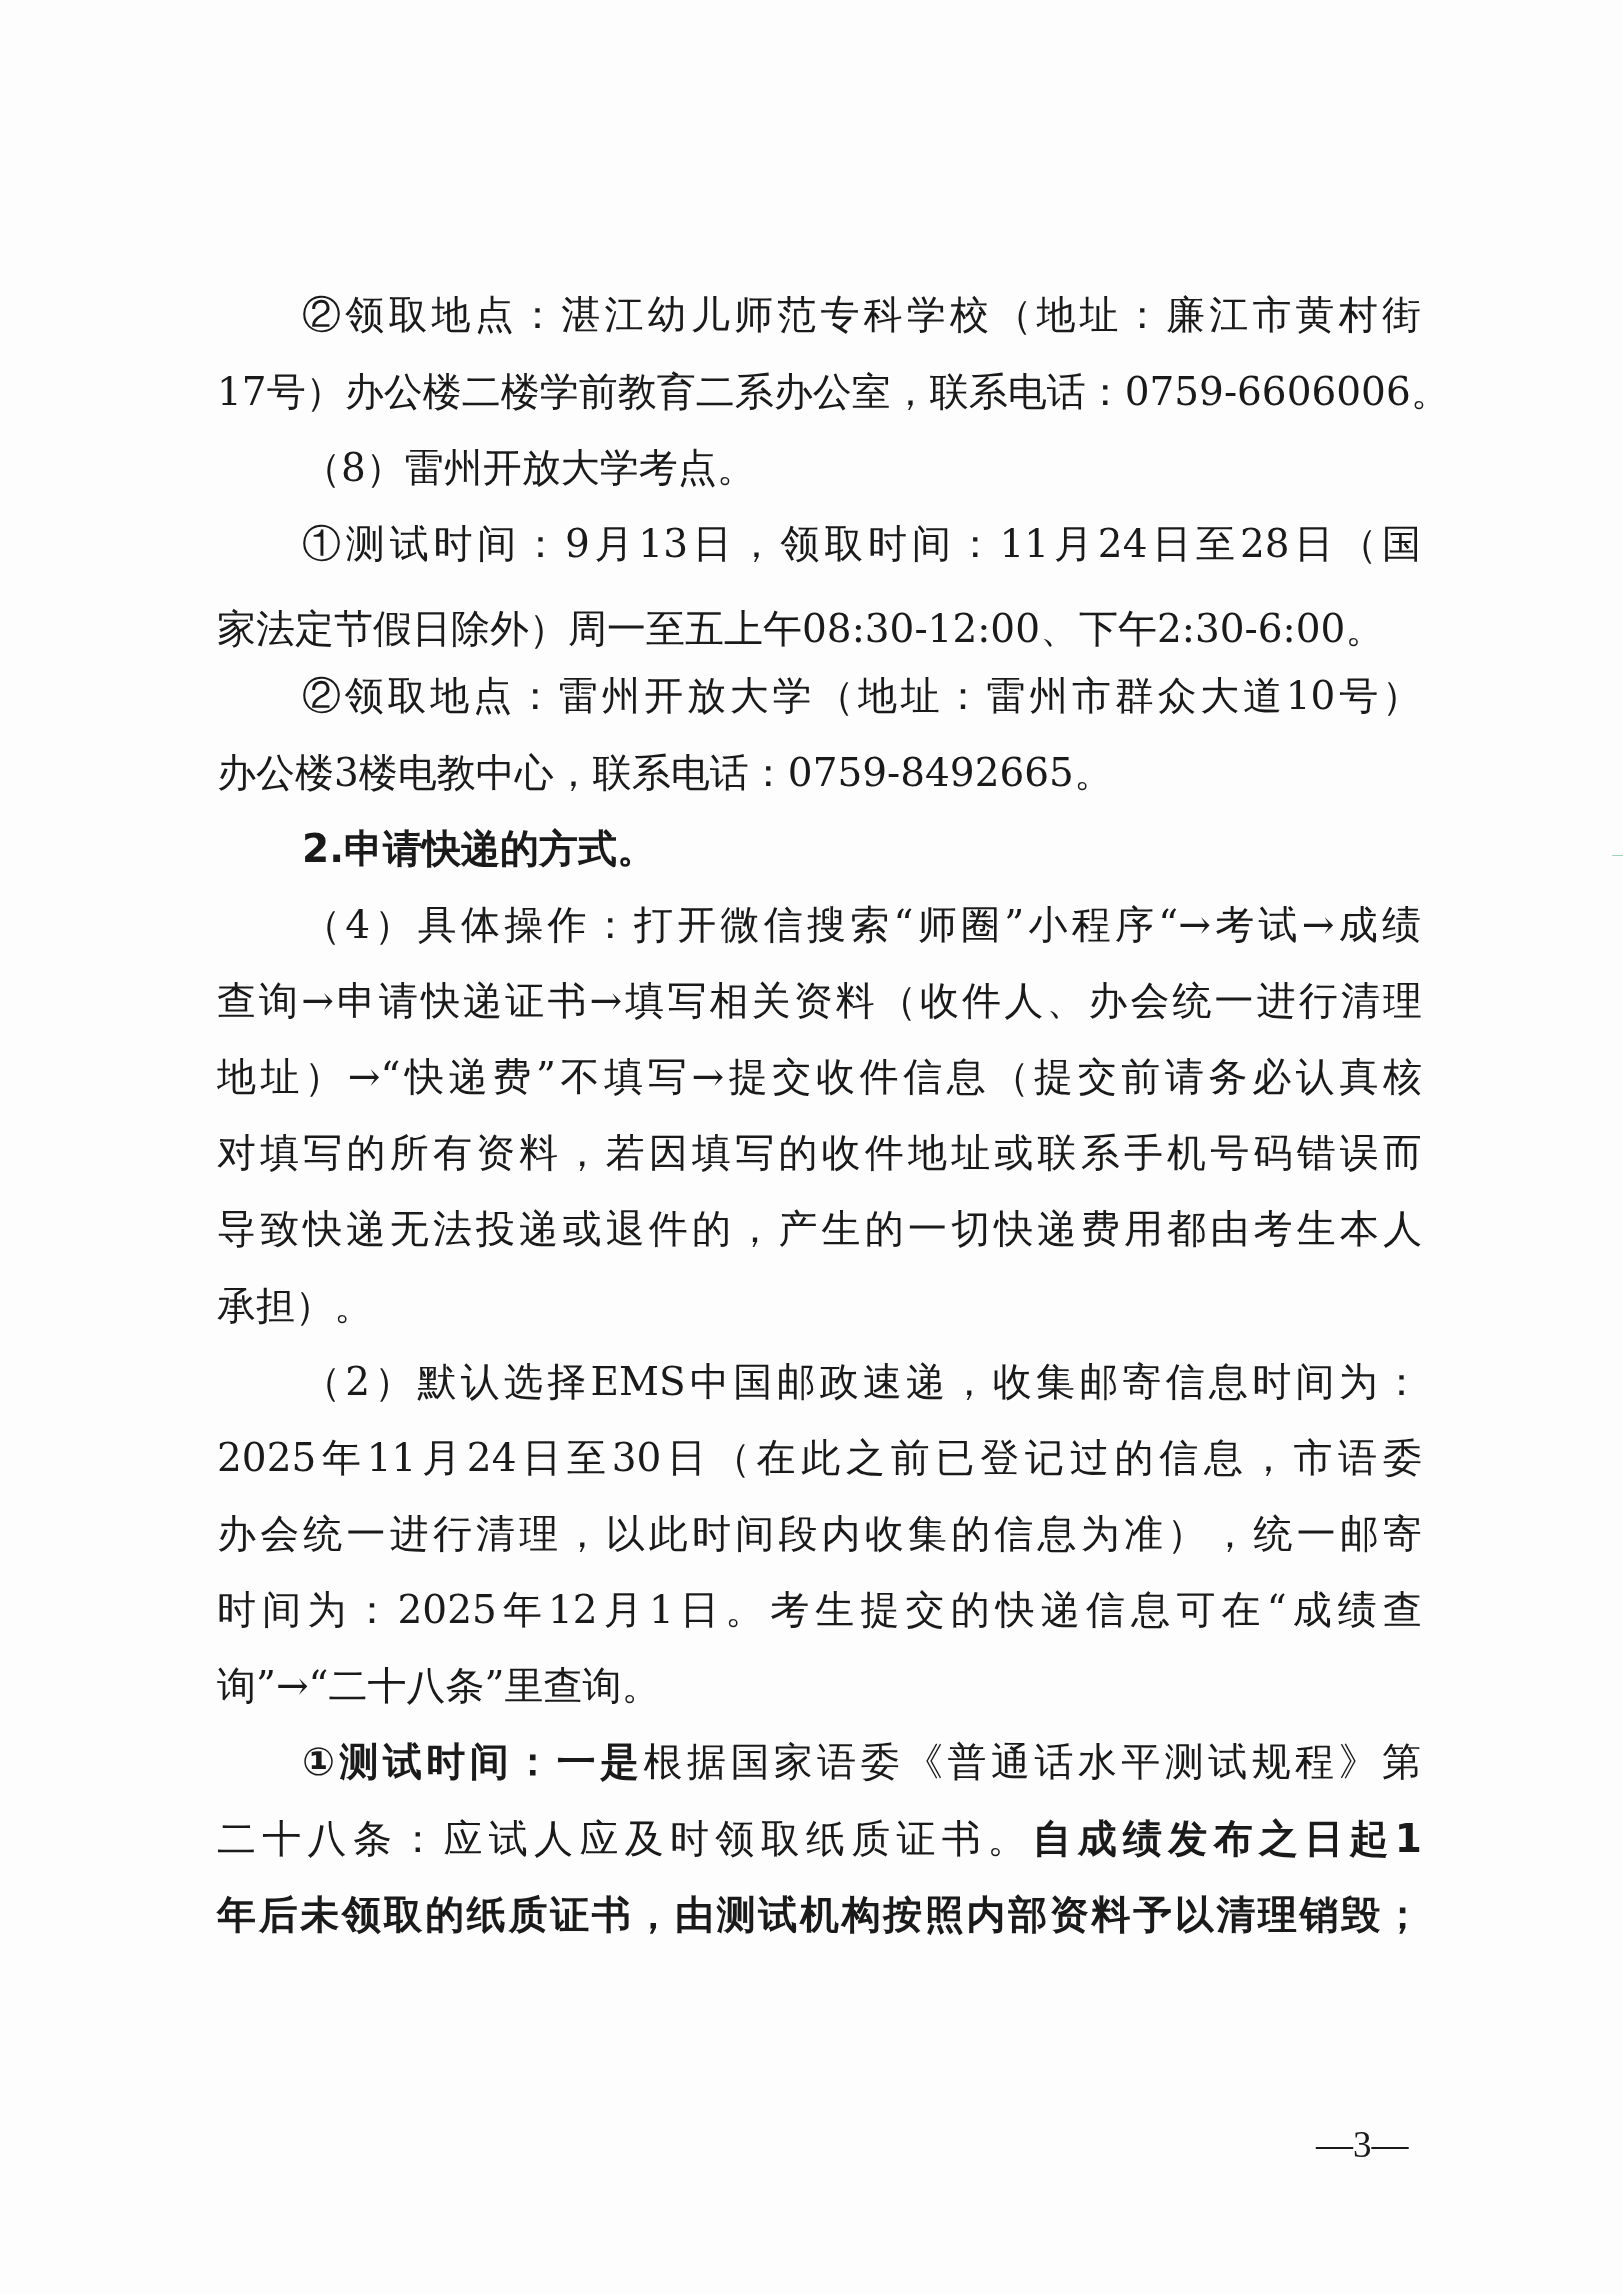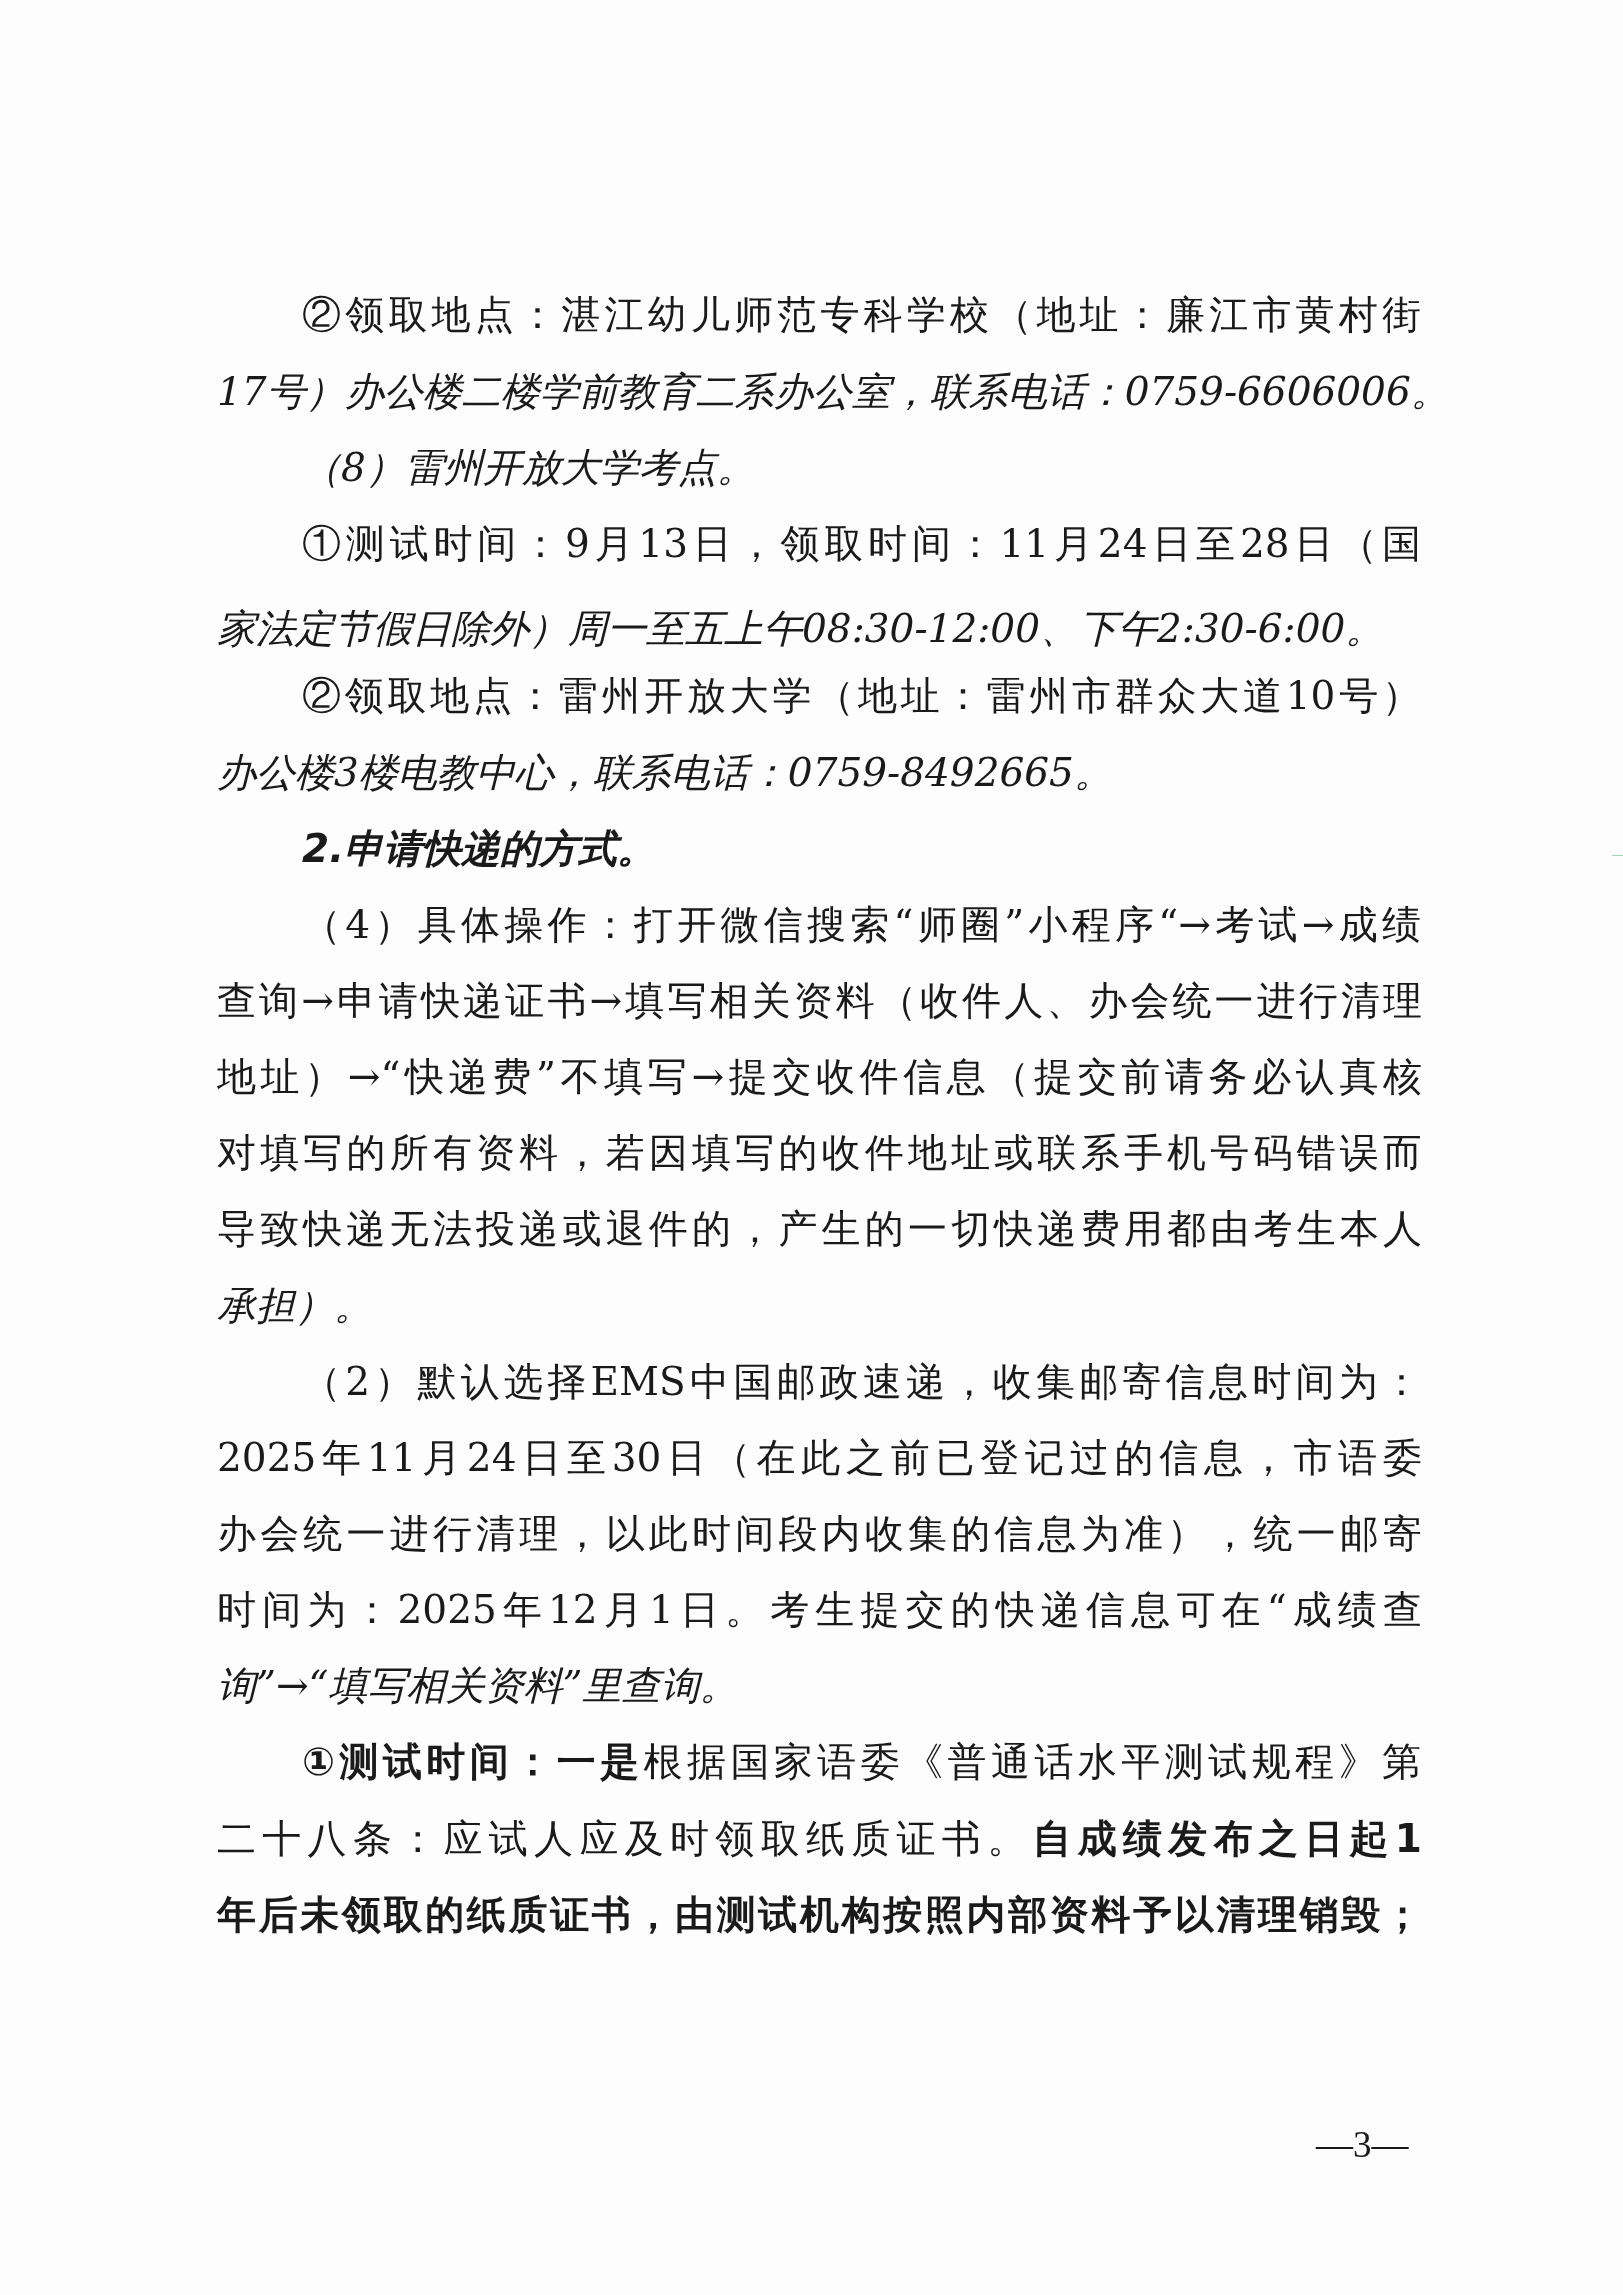--- a/index.html
+++ b/index.html
@@ -33,21 +33,20 @@
       text-align-last: justify;
       width: 1205px;
       letter-spacing: 0;
     }
     .line.indent {
       left: 85px;
       width: 1119px;
     }
     .line.last {
       text-align-last: left;
-      font-style: italic;
     }
     .bold {
       font-weight: bold;
       font-family: "DejaVu Sans", "Liberation Sans", sans-serif;
     }
     .page-number {
       position: absolute;
       left: 1316px;
       top: 2122px;
       font-size: 37px;
@@ -79,21 +78,21 @@
   <div class="line indent" style="top:610px">（4）具体操作：打开微信搜索“师圈”小程序“→考试→成绩</div>
   <div class="line" style="top:686px">查询→申请快递证书→填写相关资料（收件人、办会统一进行清理</div>
   <div class="line" style="top:762px">地址）→“快递费”不填写→提交收件信息（提交前请务必认真核</div>
   <div class="line" style="top:838px">对填写的所有资料，若因填写的收件地址或联系手机号码错误而</div>
   <div class="line" style="top:914px">导致快递无法投递或退件的，产生的一切快递费用都由考生本人</div>
   <div class="line last" style="top:991px">承担）。</div>
   <div class="line indent" style="top:1067px">（2）默认选择EMS中国邮政速递，收集邮寄信息时间为：</div>
   <div class="line" style="top:1143px">2025年11月24日至30日（在此之前已登记过的信息，市语委</div>
   <div class="line" style="top:1219px">办会统一进行清理，以此时间段内收集的信息为准），统一邮寄</div>
   <div class="line" style="top:1295px">时间为：2025年12月1日。考生提交的快递信息可在“成绩查</div>
-  <div class="line last" style="top:1371px">询”→“填写相关资料”里查询。</div>
+  <div class="line last" style="top:1371px">询”→“二十八条”里查询。</div>
 
   <div class="line indent" style="top:1447px"><span class="bold">①测试时间：一是</span><span>根据国家语委《普通话水平测试规程》第</span></div>
   <div class="line" style="top:1524px"><span>二十八条：应试人应及时领取纸质证书。</span><span class="bold">自成绩发布之日起1</span></div>
   <div class="line bold" style="top:1600px">年后未领取的纸质证书，由测试机构按照内部资料予以清理销毁；</div>
 </div>
 
 <div class="edge-mark"></div>
 <div class="page-number">—3—</div>
 
 

